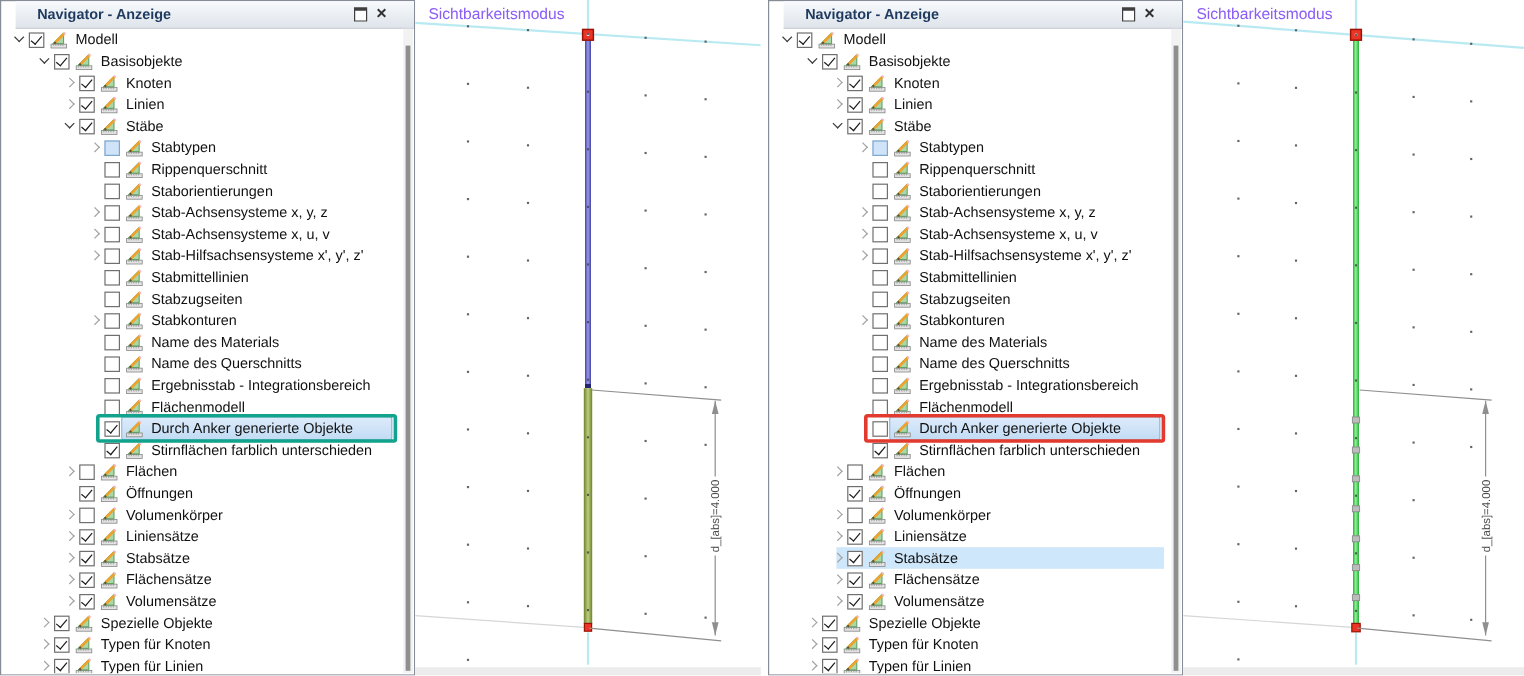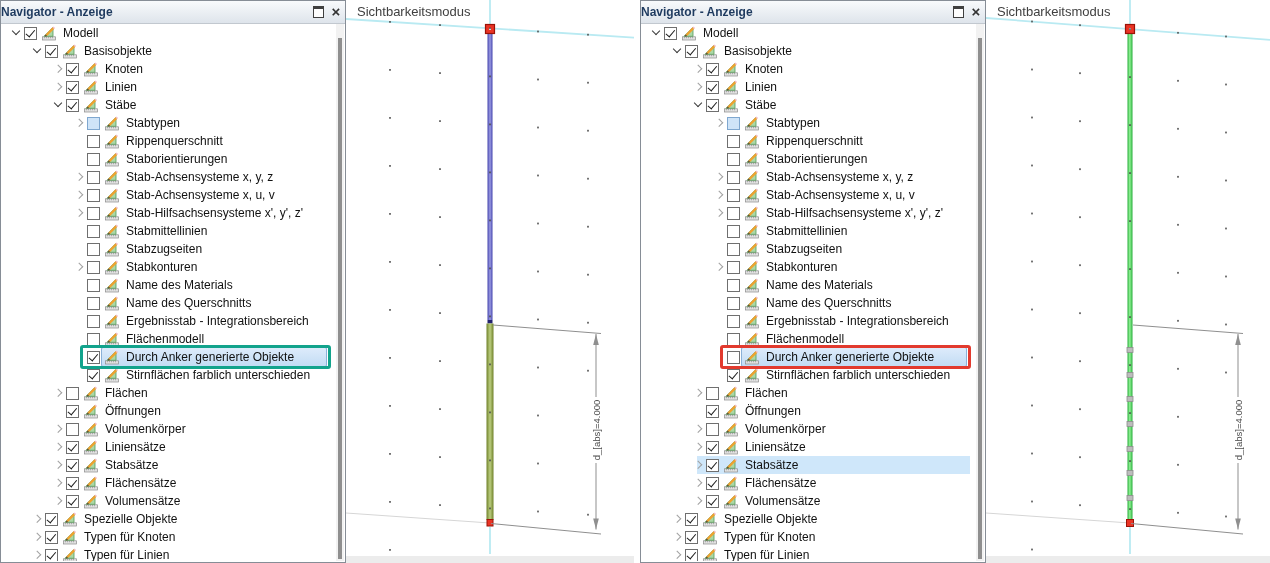--- a/index.html
+++ b/index.html
@@ -2,21 +2,21 @@
 <html><head>
 <meta charset="utf-8">
 <style>
   html,body{margin:0;padding:0;background:#fff;}
   body{width:1270px;height:563px;overflow:hidden;font-family:"Liberation Sans",sans-serif;position:relative;}
   .app{display:flex;width:1270px;height:563px;gap:6px;}
   .half{position:relative;height:563px;flex:none;}
   .half.left{width:634px;}
   .half.right{width:630px;}
   .navigator{position:absolute;left:0;top:0;width:346px;height:563px;border:1px solid #868d96;box-sizing:border-box;background:#fff;}
-  .titlebar{height:23px;background:linear-gradient(#f8fafc,#dee4eb);border-bottom:1px solid #c2c8cf;display:flex;align-items:center;padding:0 0;box-sizing:border-box;}
+  .titlebar{height:23px;background:linear-gradient(#f8fafc,#dee4eb);border-bottom:1px solid #c2c8cf;display:flex;align-items:center;padding:0 18px;box-sizing:border-box;margin-left:12px;}
   .title{font-weight:bold;font-size:12px;color:#1e3a5f;flex:1;white-space:nowrap;}
   .tbtn{width:18px;height:18px;display:flex;align-items:center;justify-content:center;flex:none;cursor:default;}
   .float-ic{width:9px;height:8px;border:1px solid #3f3f3f;border-top:3px solid #3f3f3f;background:#fdfdfd;}
   .close-ic{font-size:15px;font-weight:bold;color:#333;line-height:14px;}
   .tree{position:absolute;top:23px;left:1px;right:9px;bottom:1px;overflow:hidden;}
   .trow{height:18px;display:flex;align-items:center;position:relative;font-size:12px;color:#111;white-space:nowrap;box-sizing:border-box;}
   .chev{width:14px;height:14px;position:relative;flex:none;}
   .chev.col::before{content:"";position:absolute;left:3px;top:4px;width:4.5px;height:4.5px;border-right:1.6px solid #a2a2a2;border-bottom:1.6px solid #a2a2a2;transform:rotate(-45deg);}
   .chev.exp::before{content:"";position:absolute;left:3px;top:2px;width:5px;height:5px;border-right:1.7px solid #3a3a3a;border-bottom:1.7px solid #3a3a3a;transform:rotate(45deg);}
   .cb{width:13px;height:13px;border:1px solid #6f6f6f;background:#fff;flex:none;position:relative;box-sizing:border-box;z-index:1;}
@@ -24,21 +24,21 @@
   .cb.partial{background:#cfe4f8;border-color:#7fa7cf;}
   .ticon{width:16px;height:16px;flex:none;margin-left:4px;margin-right:3px;z-index:1;}
   .ticon svg{display:block;}
   .tlabel{z-index:1;padding:1px 3px;text-align:center;}
   .hlbox{position:absolute;left:78px;right:5px;top:-3px;bottom:-3px;border:3px solid;border-radius:3px;z-index:2;pointer-events:none;}
   .selgrad{position:absolute;left:99px;right:9px;top:-1px;bottom:-1px;background:linear-gradient(#ddebfb,#c2dcf4);border:1px solid #8ab0d8;border-radius:2px;z-index:0;}
   .selflat{position:absolute;left:55px;right:6px;top:0;bottom:0;background:#cfe7fa;z-index:0;}
   .scrollbar{position:absolute;top:23px;right:1px;bottom:1px;width:8px;background:#f2f2f2;}
   .scrollthumb{position:absolute;top:14px;bottom:2px;left:2px;width:4px;background:#8f8f8f;}
   .viewport{position:absolute;left:346px;top:0;right:0;bottom:0;background:#fff;}
-  .vplabel{position:absolute;left:11px;top:4px;font-size:13px;color:#404040;z-index:2;}
+  .vplabel{position:absolute;left:11px;top:4px;font-size:13px;color:#8b5cf6;z-index:2;}
   .viewport svg{position:absolute;left:0;top:0;}
   .bottomstrip{position:absolute;left:0;right:0;bottom:0;height:7px;background:#ececec;z-index:3;}
 </style>
 </head>
 <body>
 
 <div class="app">
 
   <div class="half left">
     <div class="navigator">

